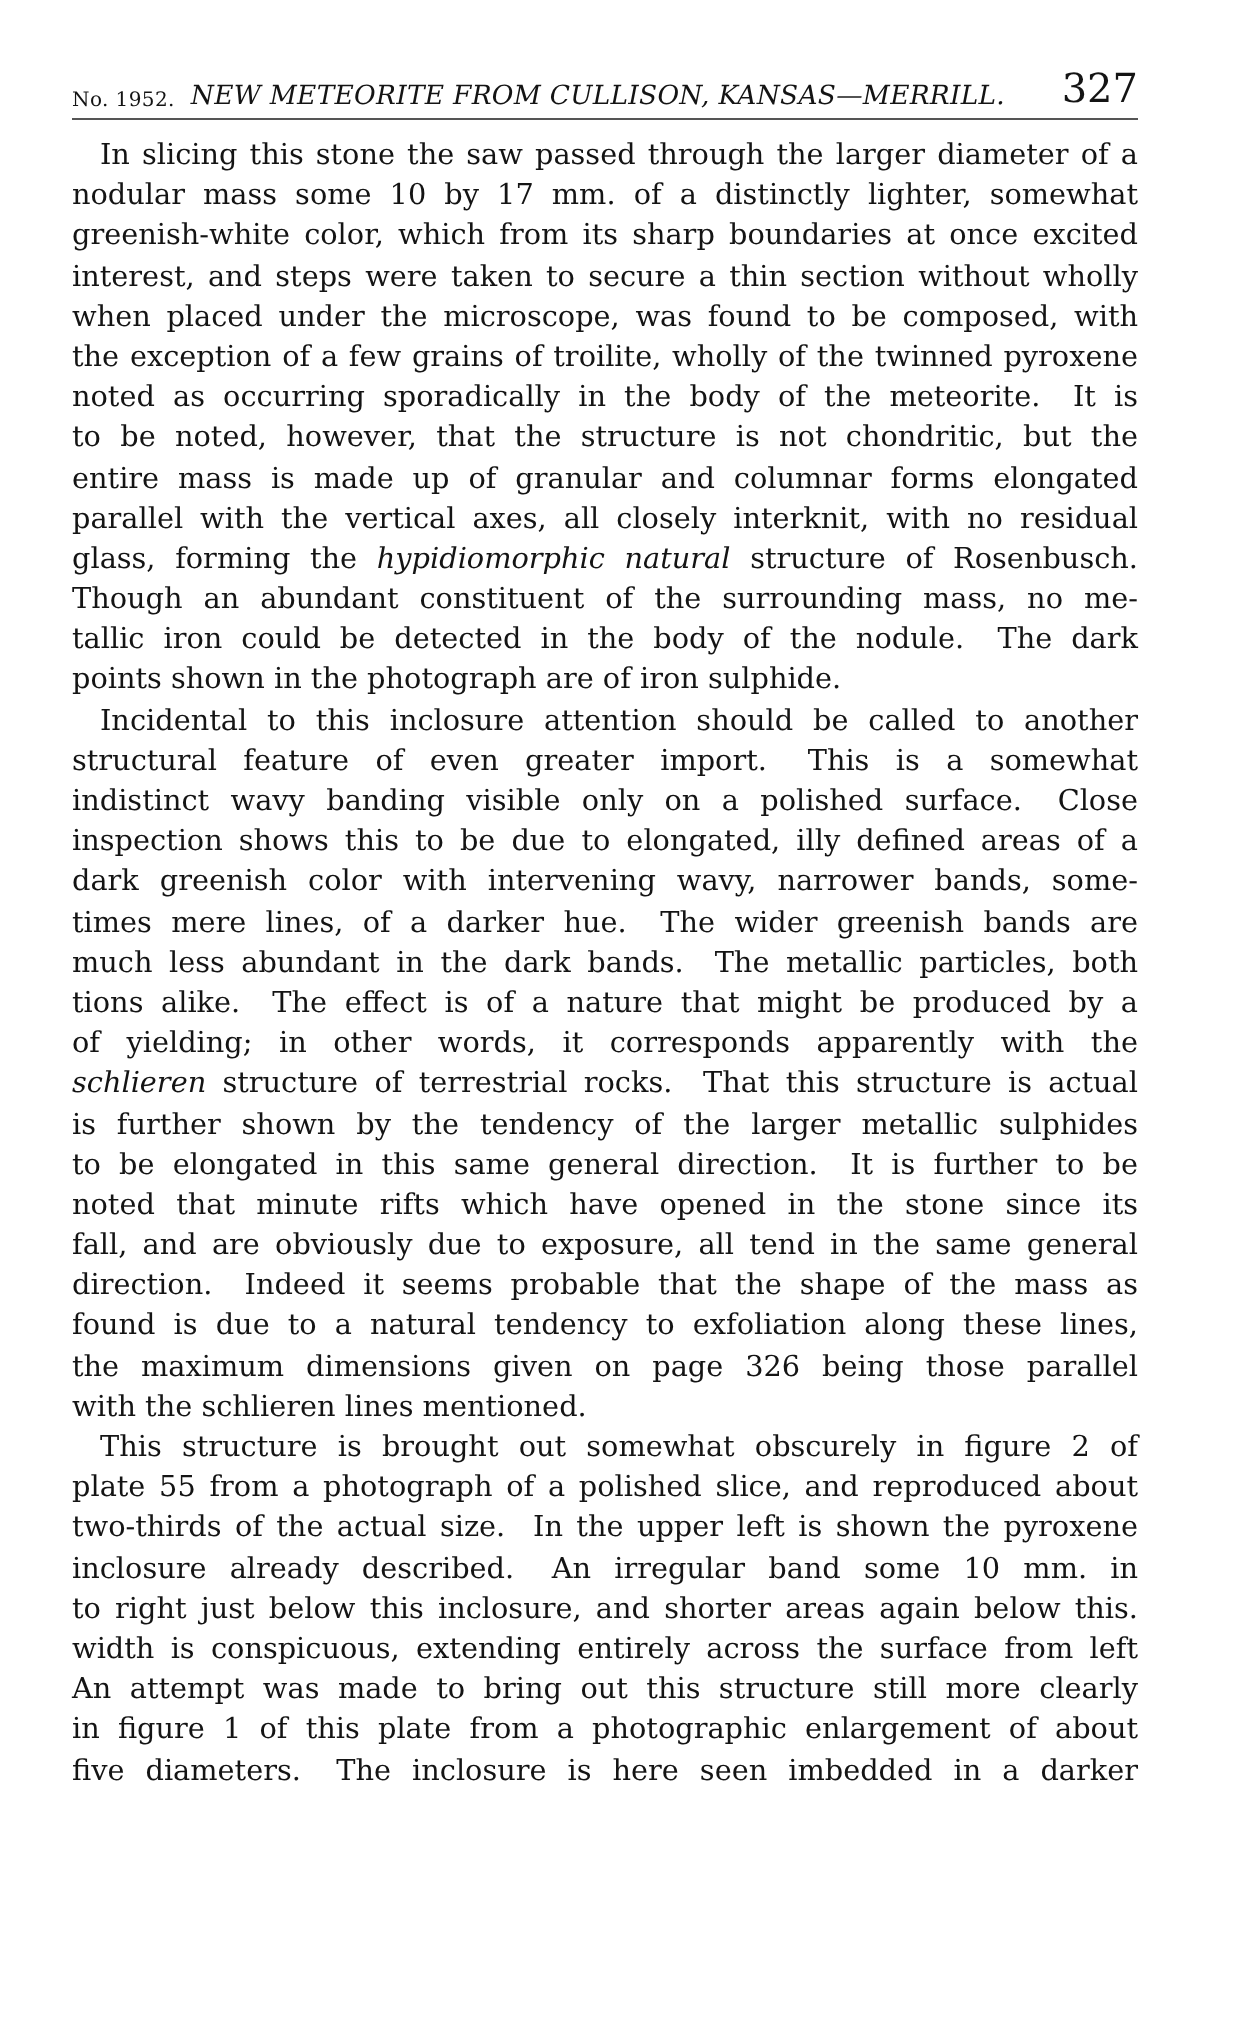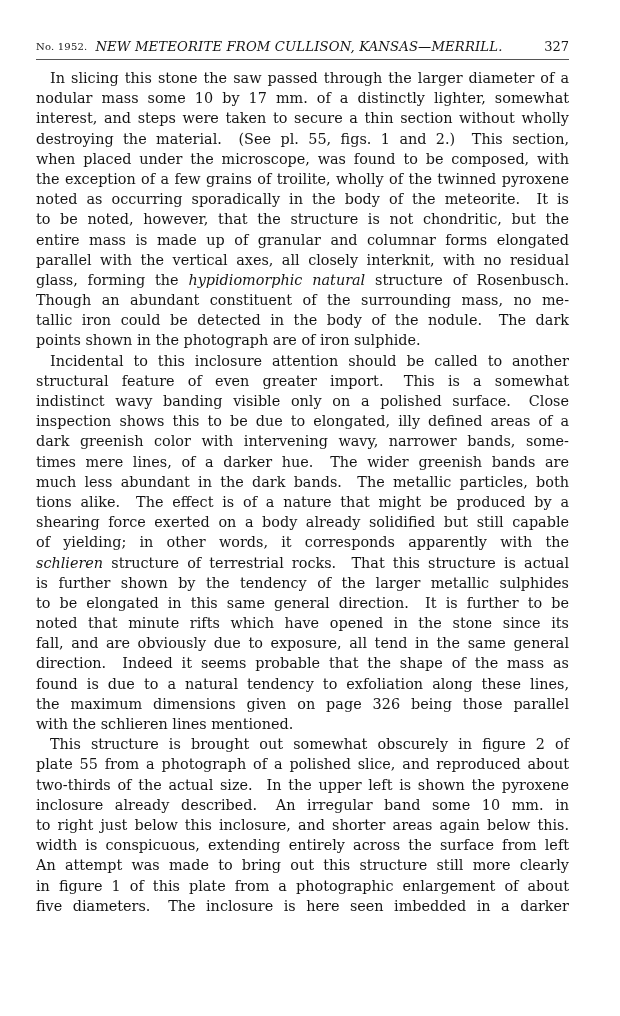--- a/index.html
+++ b/index.html
@@ -1,66 +1,65 @@
 <!DOCTYPE html>
 <html><head>
 <meta charset="utf-8">
 <style>
   html, body { margin: 0; padding: 0; background: #ffffff; }
   body { width: 620px; height: 1016px; position: relative; overflow: hidden; }
   .page { position: absolute; left: 36px; top: 36px; width: 533px; color: #141414;
           font-family: "DejaVu Serif", "Liberation Serif", serif; }
-  .header { display: flex; align-items: center; justify-content: space-between;
+  .header { display: flex; align-items: flex-end; justify-content: space-between;
             height: 20px; padding-bottom: 3px; border-bottom: 1px solid #555; }
   .hdr-no { font-size: 10px; letter-spacing: 0.2px; }
   .hdr-title { font-style: italic; font-size: 13.2px; letter-spacing: 0.15px; margin-left: 8px; flex: 1; white-space: nowrap; }
-  .hdr-page { font-size: 13px; }
+  .hdr-page { font-size: 20px; }
   .body { margin-top: 8px; }
   .line { height: 20.2px; line-height: 20.2px; font-size: 14.4px; white-space: nowrap;
           text-align: justify; text-align-last: justify; display: block; overflow: visible; }
   .line.last { text-align-last: left; }
   .line.indent { padding-left: 14px; }
   .line i { font-style: italic; }
 </style>
 </head>
 <body>
 
 <div class="page">
   <div class="header">
     <span class="hdr-no">No. 1952.</span>
     <span class="hdr-title">NEW METEORITE FROM CULLISON, KANSAS—MERRILL.</span>
     <span class="hdr-page">327</span>
   </div>
   <div class="body" id="body">
       <div>
         <span class="line indent">In slicing this stone the saw passed through the larger diameter of a</span>
         <span class="line">nodular mass some 10 by 17 mm. of a distinctly lighter, somewhat</span>
+        <span class="line">greenish-white color, which from its sharp boundaries at once excited</span>
         <span class="line">interest, and steps were taken to secure a thin section without wholly</span>
-        <span class="line">destroying the material.  (See pl. 55, figs. 1 and 2.)  This section,</span>
         <span class="line">when placed under the microscope, was found to be composed, with</span>
         <span class="line">the exception of a few grains of troilite, wholly of the twinned pyroxene</span>
         <span class="line">noted as occurring sporadically in the body of the meteorite.  It is</span>
         <span class="line">to be noted, however, that the structure is not chondritic, but the</span>
         <span class="line">entire mass is made up of granular and columnar forms elongated</span>
         <span class="line">parallel with the vertical axes, all closely interknit, with no residual</span>
         <span class="line">glass, forming the <i>hypidiomorphic natural</i> structure of Rosenbusch.</span>
         <span class="line">Though an abundant constituent of the surrounding mass, no me-</span>
         <span class="line">tallic iron could be detected in the body of the nodule.  The dark</span>
         <span class="line last">points shown in the photograph are of iron sulphide.</span>
       </div>
       <div>
         <span class="line indent">Incidental to this inclosure attention should be called to another</span>
         <span class="line">structural feature of even greater import.  This is a somewhat</span>
         <span class="line">indistinct wavy banding visible only on a polished surface.  Close</span>
         <span class="line">inspection shows this to be due to elongated, illy defined areas of a</span>
         <span class="line">dark greenish color with intervening wavy, narrower bands, some-</span>
         <span class="line">times mere lines, of a darker hue.  The wider greenish bands are</span>
         <span class="line">much less abundant in the dark bands.  The metallic particles, both</span>
         <span class="line">tions alike.  The effect is of a nature that might be produced by a</span>
-        <span class="line">shearing force exerted on a body already solidified but still capable</span>
         <span class="line">of yielding; in other words, it corresponds apparently with the</span>
         <span class="line"><i>schlieren</i> structure of terrestrial rocks.  That this structure is actual</span>
         <span class="line">is further shown by the tendency of the larger metallic sulphides</span>
         <span class="line">to be elongated in this same general direction.  It is further to be</span>
         <span class="line">noted that minute rifts which have opened in the stone since its</span>
         <span class="line">fall, and are obviously due to exposure, all tend in the same general</span>
         <span class="line">direction.  Indeed it seems probable that the shape of the mass as</span>
         <span class="line">found is due to a natural tendency to exfoliation along these lines,</span>
         <span class="line">the maximum dimensions given on page 326 being those parallel</span>
         <span class="line last">with the schlieren lines mentioned.</span>

